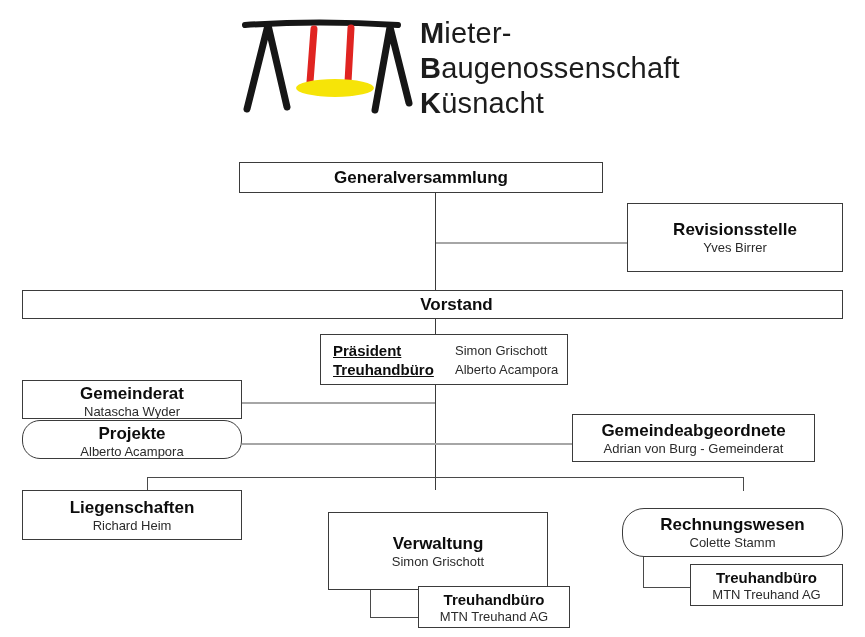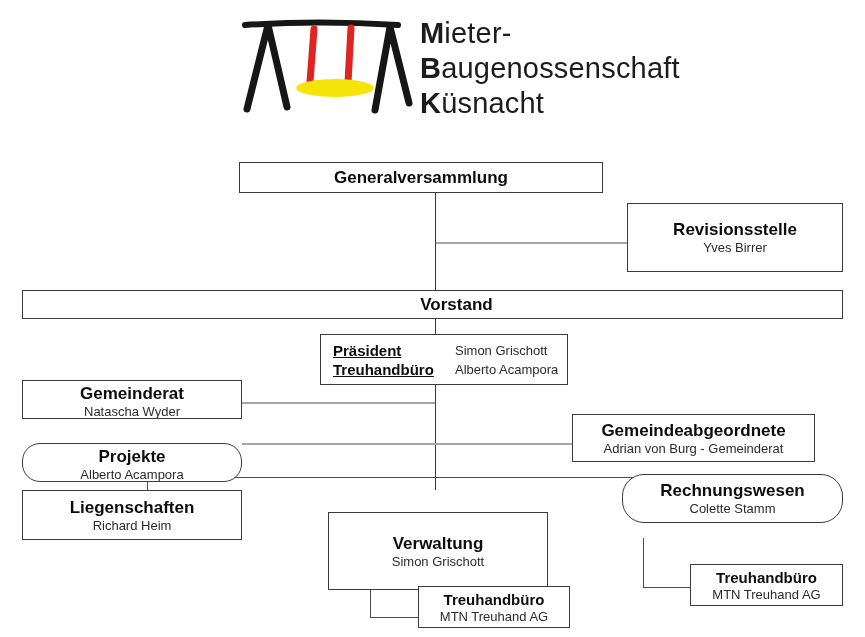--- a/index.html
+++ b/index.html
@@ -102,41 +102,41 @@
       <span class="name">Alberto Acampora</span>
     </div>
   </div>
 </div>
 
 <div class="box pad-top" style="left:22px; top:380px; width:220px; height:39px;">
   <div class="title">Gemeinderat</div>
   <div class="member">Natascha Wyder</div>
 </div>
 
-<div class="box pad-top" style="left:22px; top:443px; width:220px; height:39px;border-radius:18px;">
+<div class="box pad-top" style="left:22px; top:420px; width:220px; height:39px;border-radius:18px;">
   <div class="title">Projekte</div>
   <div class="member">Alberto Acampora</div>
 </div>
 
 <div class="box center-v" style="left:572px; top:414px; width:243px; height:48px;">
   <div class="title">Gemeindeabgeordnete</div>
   <div class="member">Adrian von Burg - Gemeinderat</div>
 </div>
 
 <div class="box center-v" style="left:22px; top:490px; width:220px; height:50px;">
   <div class="title">Liegenschaften</div>
   <div class="member">Richard Heim</div>
 </div>
 
 <div class="box center-v" style="left:328px; top:512px; width:220px; height:78px;">
   <div class="title">Verwaltung</div>
   <div class="member">Simon Grischott</div>
 </div>
 
-<div class="box center-v" style="left:622px; top:474px; width:221px; height:49px;border-radius:22px;">
+<div class="box center-v" style="left:622px; top:508px; width:221px; height:49px;border-radius:22px;">
   <div class="title">Rechnungswesen</div>
   <div class="member">Colette Stamm</div>
 </div>
 
 <div class="box center-v small-title" style="left:690px; top:564px; width:153px; height:42px;">
   <div class="title">Treuhandbüro</div>
   <div class="member">MTN Treuhand AG</div>
 </div>
 
 <div class="box center-v small-title" style="left:418px; top:586px; width:152px; height:42px;">

